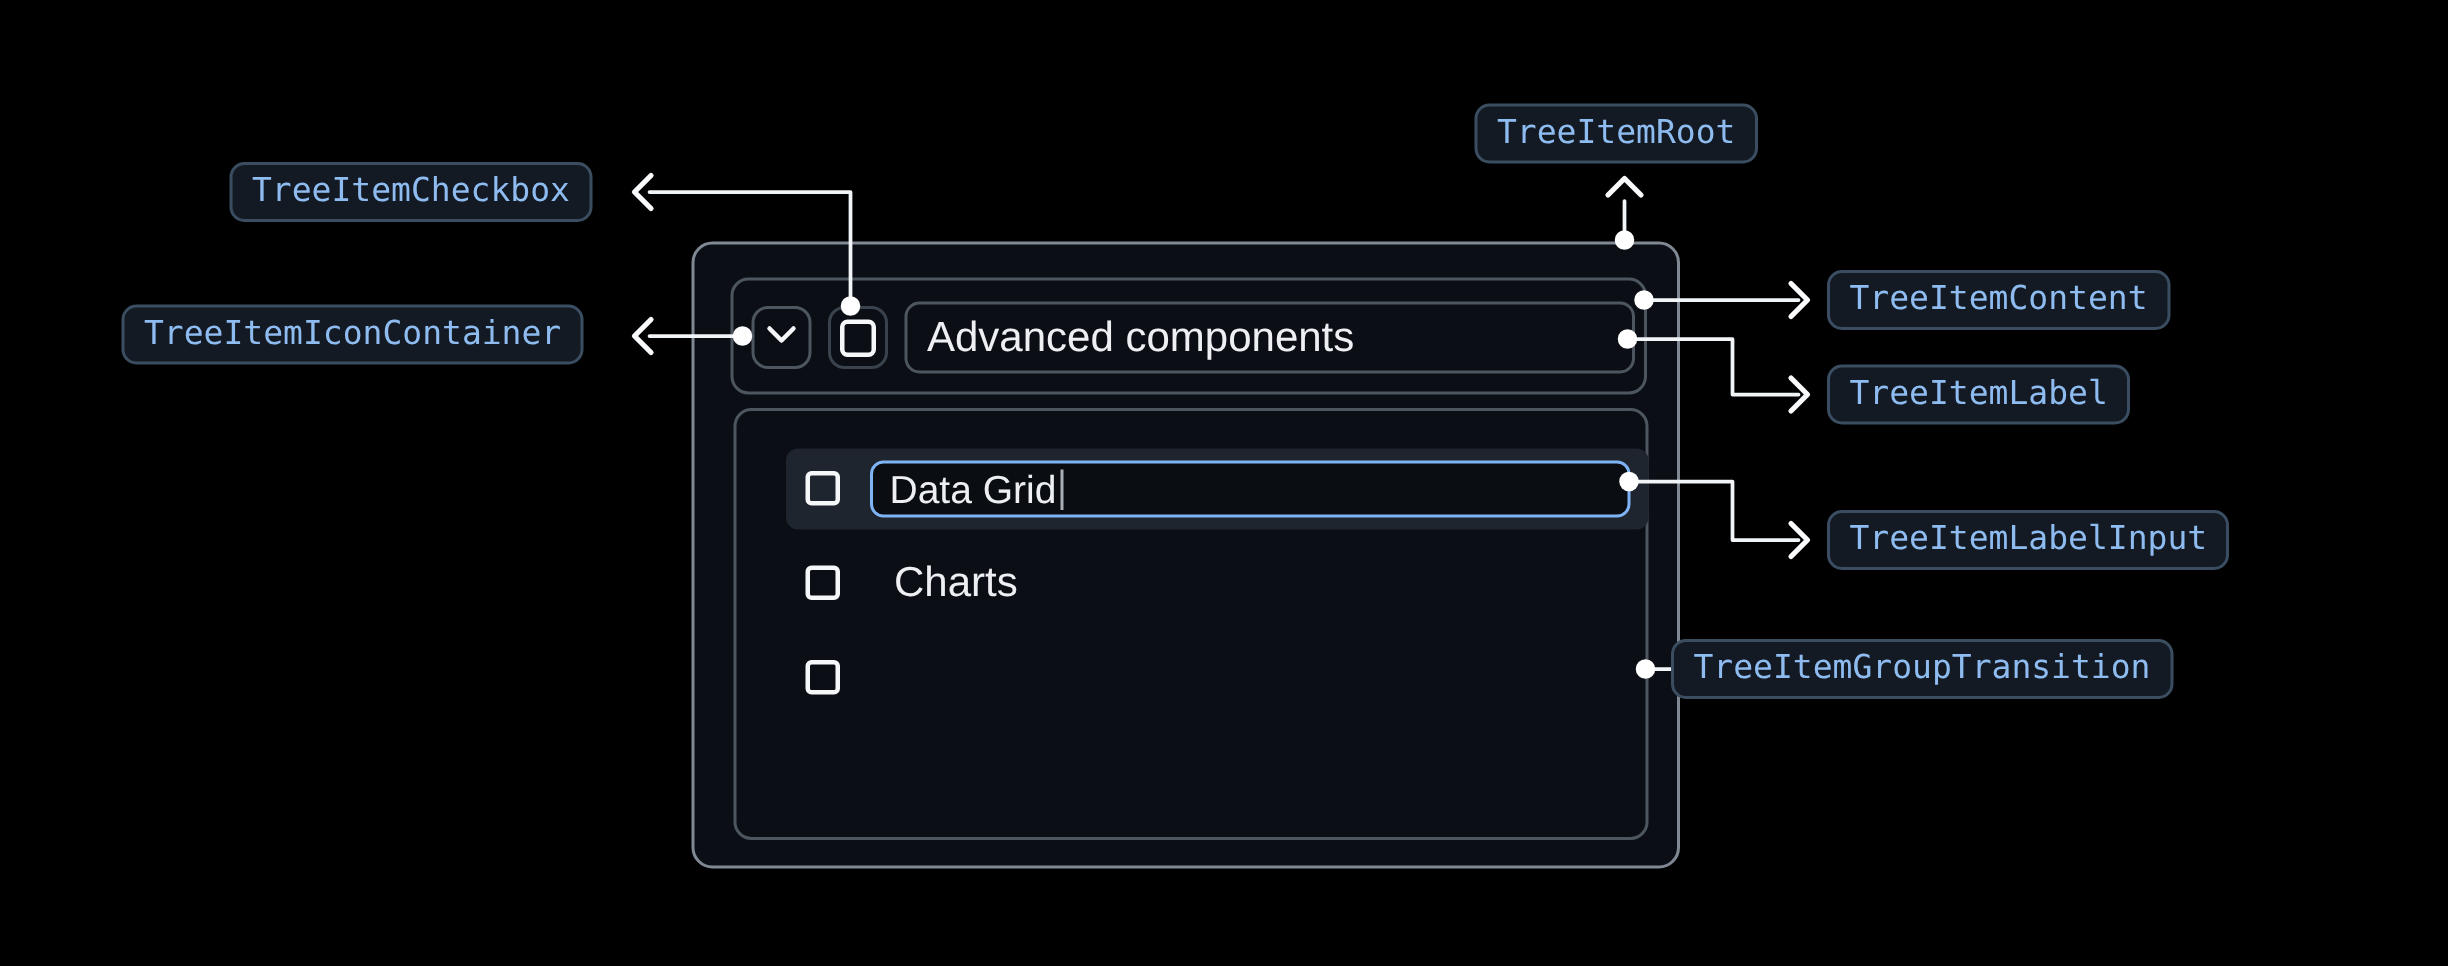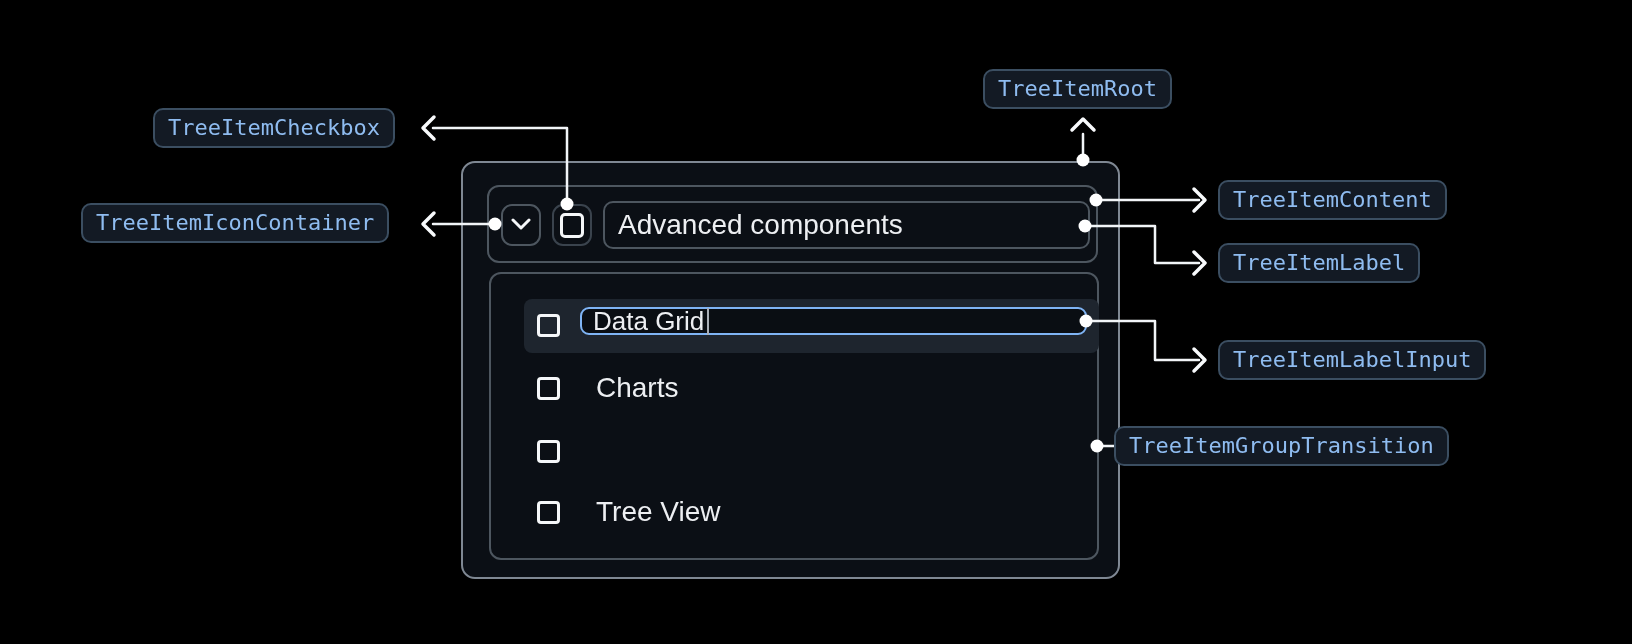--- a/index.html
+++ b/index.html
@@ -25,21 +25,21 @@
   .label-box{position:absolute;left:114px;top:14px;width:487px;height:48px;box-sizing:border-box;
              border:2px solid #4d565f;border-radius:10px;color:#edeff2;font-size:28px;
              line-height:44px;padding-left:13px;white-space:nowrap;}
 
   .group-box{position:absolute;left:26px;top:109px;width:610px;height:288px;box-sizing:border-box;
              border:2px solid #4d565f;border-radius:12px;}
 
   .row-edit{position:absolute;left:33px;top:25px;width:575px;height:54px;background:#1e252e;border-radius:8px;}
   .cb{box-sizing:border-box;width:23px;height:23px;border:3px solid #f5f7f9;border-radius:4px;flex:0 0 auto;}
   .row-edit .cb{position:absolute;left:13px;top:15px;}
-  .input-box{position:absolute;left:56px;top:8px;width:507px;height:28px;box-sizing:border-box;
+  .input-box{position:absolute;left:56px;top:8px;width:507px;height:38px;box-sizing:border-box;
              background:#0a0e13;border:2px solid #7fb4f4;border-radius:9px;display:flex;
              align-items:center;padding-left:11px;color:#edeff2;font-size:26px;white-space:nowrap;}
   .caret{width:2px;height:27px;background:#a9afb7;margin-left:3px;flex:0 0 auto;}
 
   .child-row{position:absolute;left:46px;height:28px;display:flex;align-items:center;gap:36px;
              color:#edeff2;font-size:28px;white-space:nowrap;}
 
   .connectors{position:absolute;left:0;top:0;pointer-events:none;}
   .cline{fill:none;stroke:#f2f5f8;stroke-width:2.5;stroke-linecap:round;stroke-linejoin:round;}
   .chead{fill:none;stroke:#f8fafc;stroke-width:3.5;stroke-linecap:round;stroke-linejoin:round;}
@@ -77,24 +77,20 @@
           <span class="caret"></span>
         </div>
       </div>
 
       <div class="child-row" style="top:100px">
         <span class="cb"></span>
         <span>Charts</span>
       </div>
       <div class="child-row" style="top:163px">
         <span class="cb"></span>
-      </div>
-      <div class="child-row" style="top:224px">
-        <span class="cb"></span>
-        <span>Tree View</span>
       </div>
 
     </div>
   </div>
 
   <svg class="connectors" width="1632" height="644">
     <g>
       <path class="cline" d="M1083,159 V134"></path>
       <path class="chead" d="M1072,130 L1083,119 L1094,130"></path>
       <circle class="cdot" cx="1083" cy="160" r="6.5"></circle>

